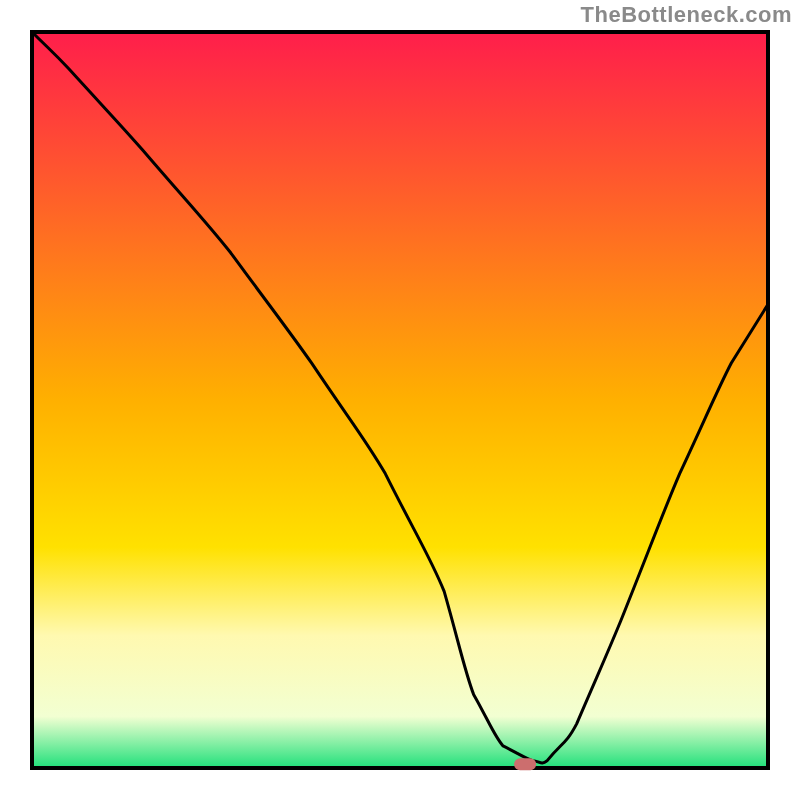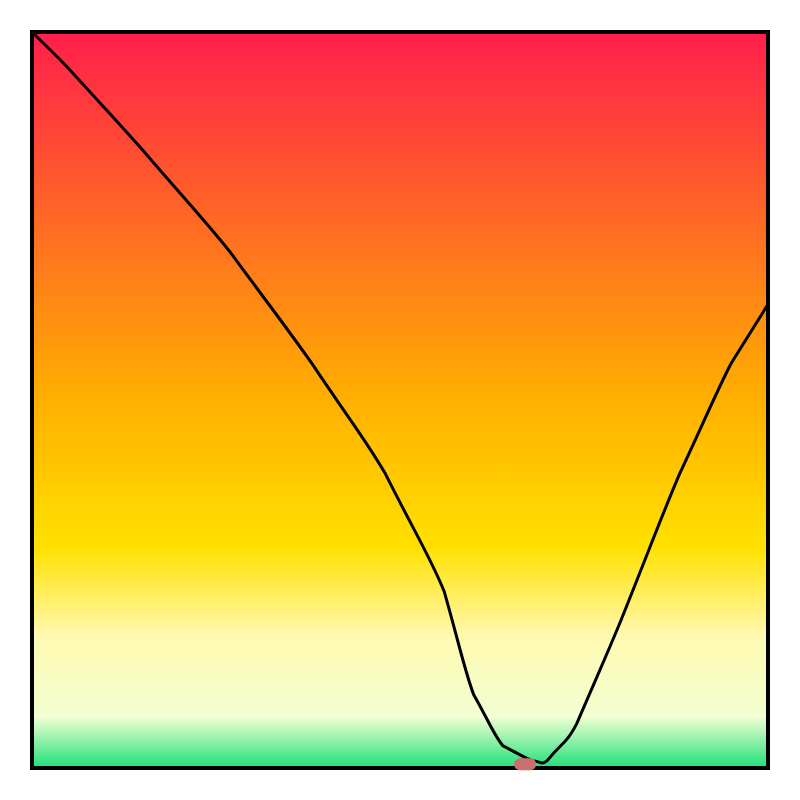--- a/index.html
+++ b/index.html
@@ -4,20 +4,21 @@
 <style>
   html,body{margin:0;padding:0;width:800px;height:800px;background:#fff;overflow:hidden}
   .frame{position:relative;width:800px;height:800px}
   .watermark{position:absolute;top:2px;right:8px;font:700 22px Arial,Helvetica,sans-serif;color:#8a8a8a;letter-spacing:.5px}
   svg{display:block}
 </style>
 </head>
 <body>
 
 <div class="frame">
+  <div class="watermark">TheBottleneck.com</div>
   <svg id="plot" width="800" height="800" viewBox="0 0 800 800">
       <defs>
         <linearGradient id="bg" x1="0" y1="0" x2="0" y2="1">
           <stop offset="0%" stop-color="#ff1e4b"></stop>
           <stop offset="50%" stop-color="#ffb000"></stop>
           <stop offset="70%" stop-color="#ffe100"></stop>
           <stop offset="82%" stop-color="#fff9b0"></stop>
           <stop offset="93%" stop-color="#f2ffd2"></stop>
           <stop offset="100%" stop-color="#1fe07a"></stop>
         </linearGradient>

